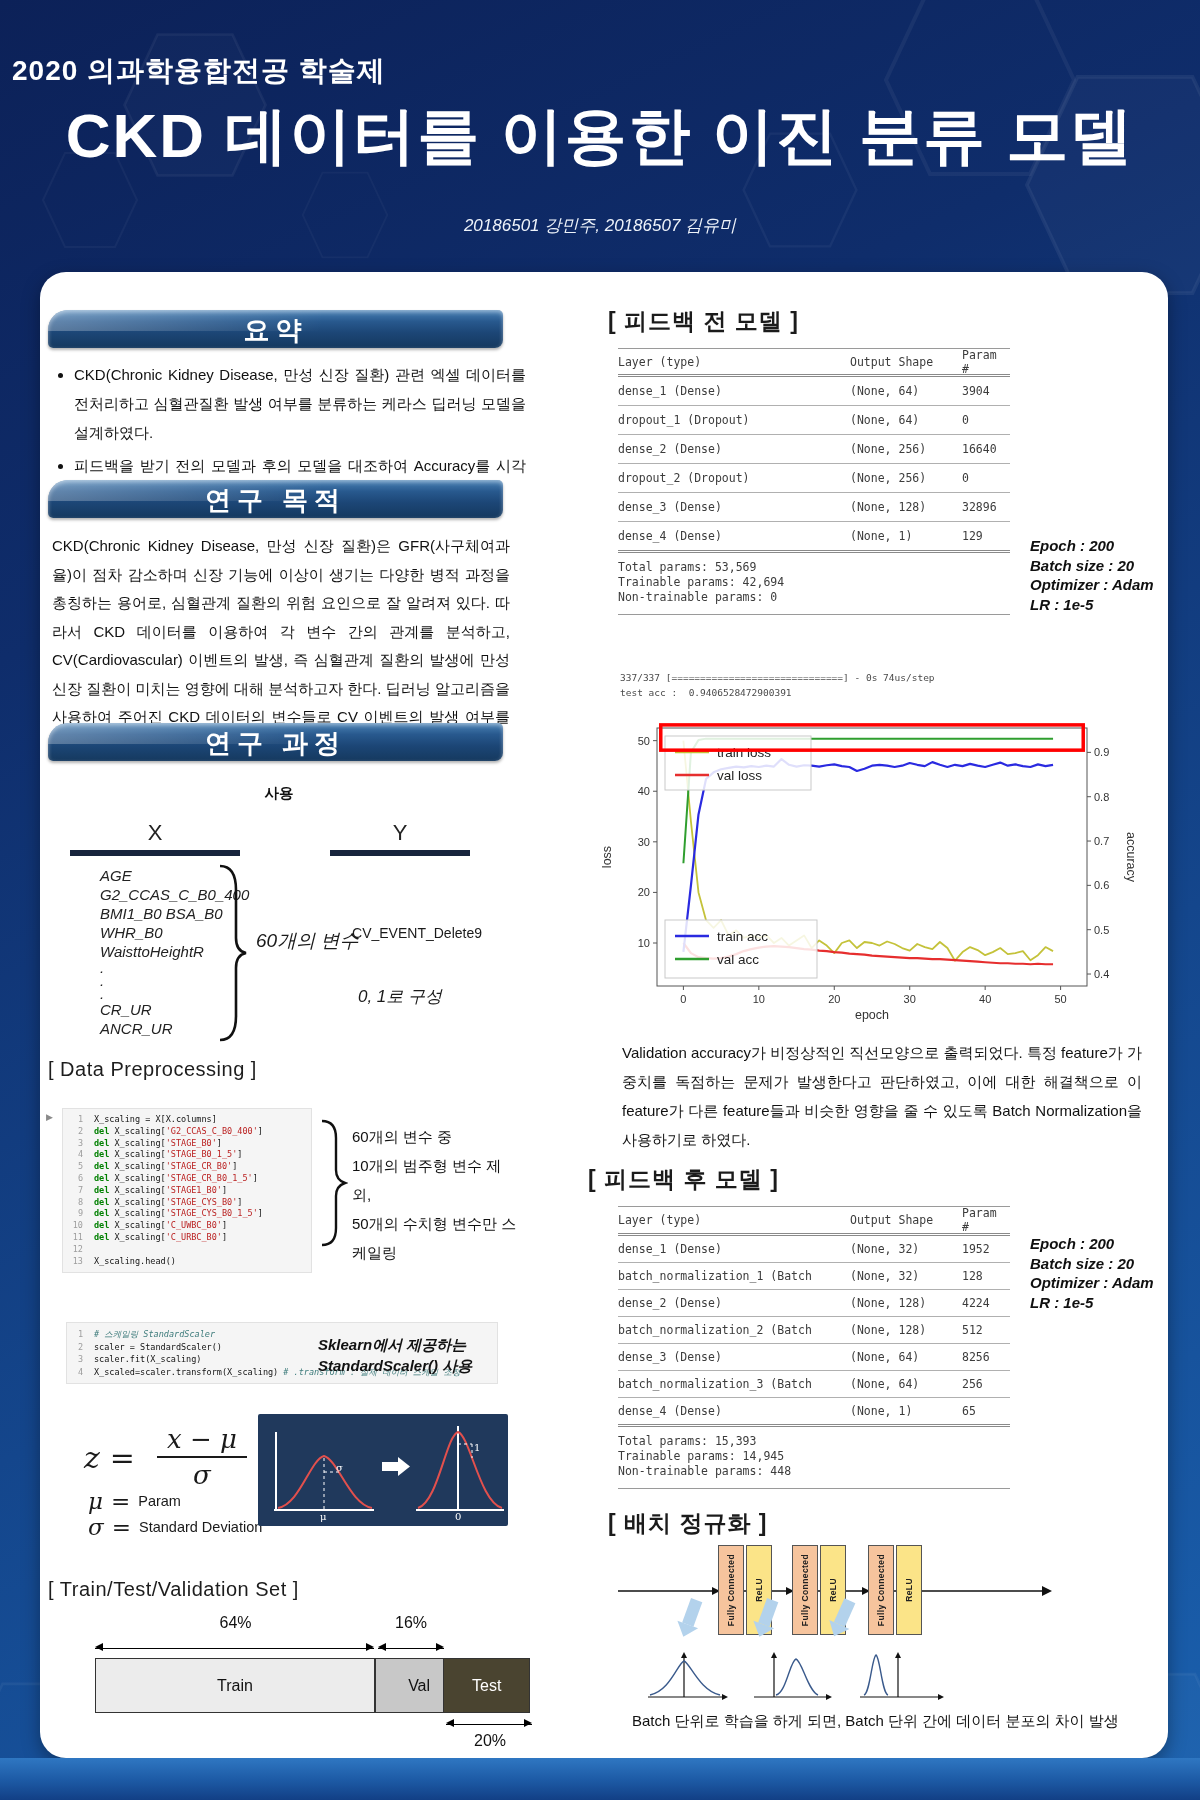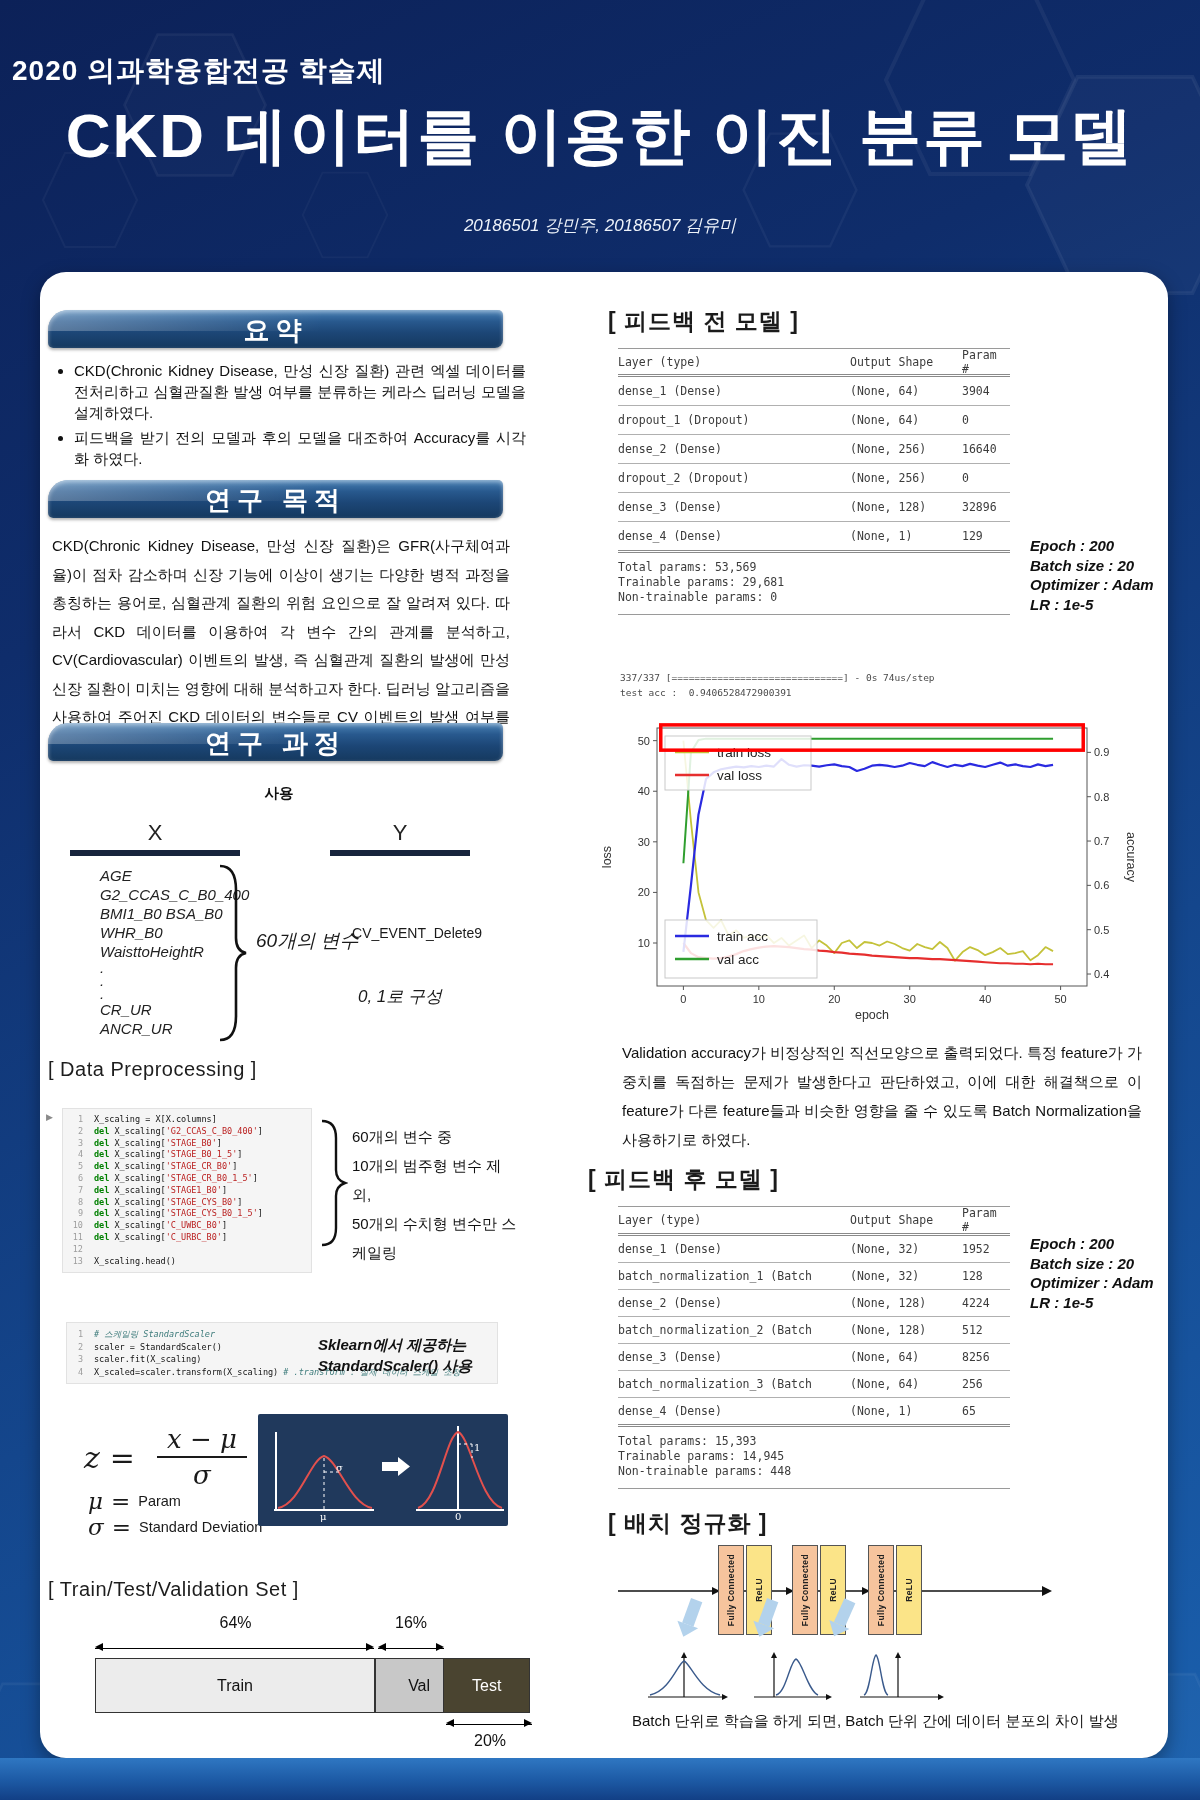--- a/index.html
+++ b/index.html
@@ -14,21 +14,21 @@
   .hdr-auth{top:214px;left:0;width:100%;text-align:center;color:#eef3fa;font-size:17px;font-style:italic;}
   
   .panel{left:40px;top:272px;width:1128px;height:1486px;background:#fff;border-radius:26px;
          box-shadow:0 6px 18px rgba(0,0,0,.35);}
   .ribbon{height:38px;border-radius:20px 5px 8px 5px;
           background:linear-gradient(180deg,#4c83b6 0%,#28598e 30%,#1c4676 60%,#15395f 100%);
           box-shadow:inset 0 2px 4px rgba(255,255,255,.45),0 2px 3px rgba(0,0,0,.3);
           color:#fff;font-size:26px;font-weight:bold;text-align:center;line-height:40px;letter-spacing:6px;overflow:hidden;}
   .ribbon::after{content:"";position:absolute;left:0;top:0;width:60%;height:55%;
           background:linear-gradient(110deg,rgba(255,255,255,.28),rgba(255,255,255,0));border-radius:20px 0 0 0;}
-  .bullets{margin:0;padding-left:18px;color:#111;font-size:15px;line-height:21px;text-align:justify;}
+  .bullets{margin:0;padding-left:18px;color:#111;font-size:15px;line-height:29px;text-align:justify;}
   .bullets li{margin-bottom:4px;}
   .para{color:#111;font-size:15px;line-height:28.5px;text-align:justify;}
   .dataset{text-align:center;font-size:14.5px;font-weight:bold;color:#111;line-height:22px;}
   .xylabel{text-align:center;font-size:22px;color:#222;}
   .xybar{height:6px;background:#17243c;}
   .varlist{font-size:15px;font-style:italic;color:#222;line-height:19px;white-space:pre;}
   .varlist .dot{line-height:13px;}
   .bignote{font-style:italic;font-size:19px;color:#1a1a1a;}
   .midnote{font-style:italic;font-size:17px;color:#1a1a1a;}
   .yvar{font-size:14px;color:#1a1a1a;text-align:right;}
@@ -298,21 +298,21 @@
         <span class="kc1">(None, 128)</span>
         <span class="kc2">32896</span>
       </div>
       <div class="krow klast">
         <span class="kc0">dense_4 (Dense)</span>
         <span class="kc1">(None, 1)</span>
         <span class="kc2">129</span>
       </div>
       <div class="ktotals">
         <div class="ktot">Total params: 53,569</div>
-        <div class="ktot">Trainable params: 29,681</div>
+        <div class="ktot">Trainable params: 42,694</div>
         <div class="ktot">Non-trainable params: 0</div>
       </div>
     </div>
   <div class="abs hp" style="left:1030px;top:536px;" id="hp1">
       <div>Epoch : 200</div>
       <div>Batch size : 20</div>
       <div>Optimizer : Adam</div>
       <div>LR : 1e-5</div>
     </div>
 

